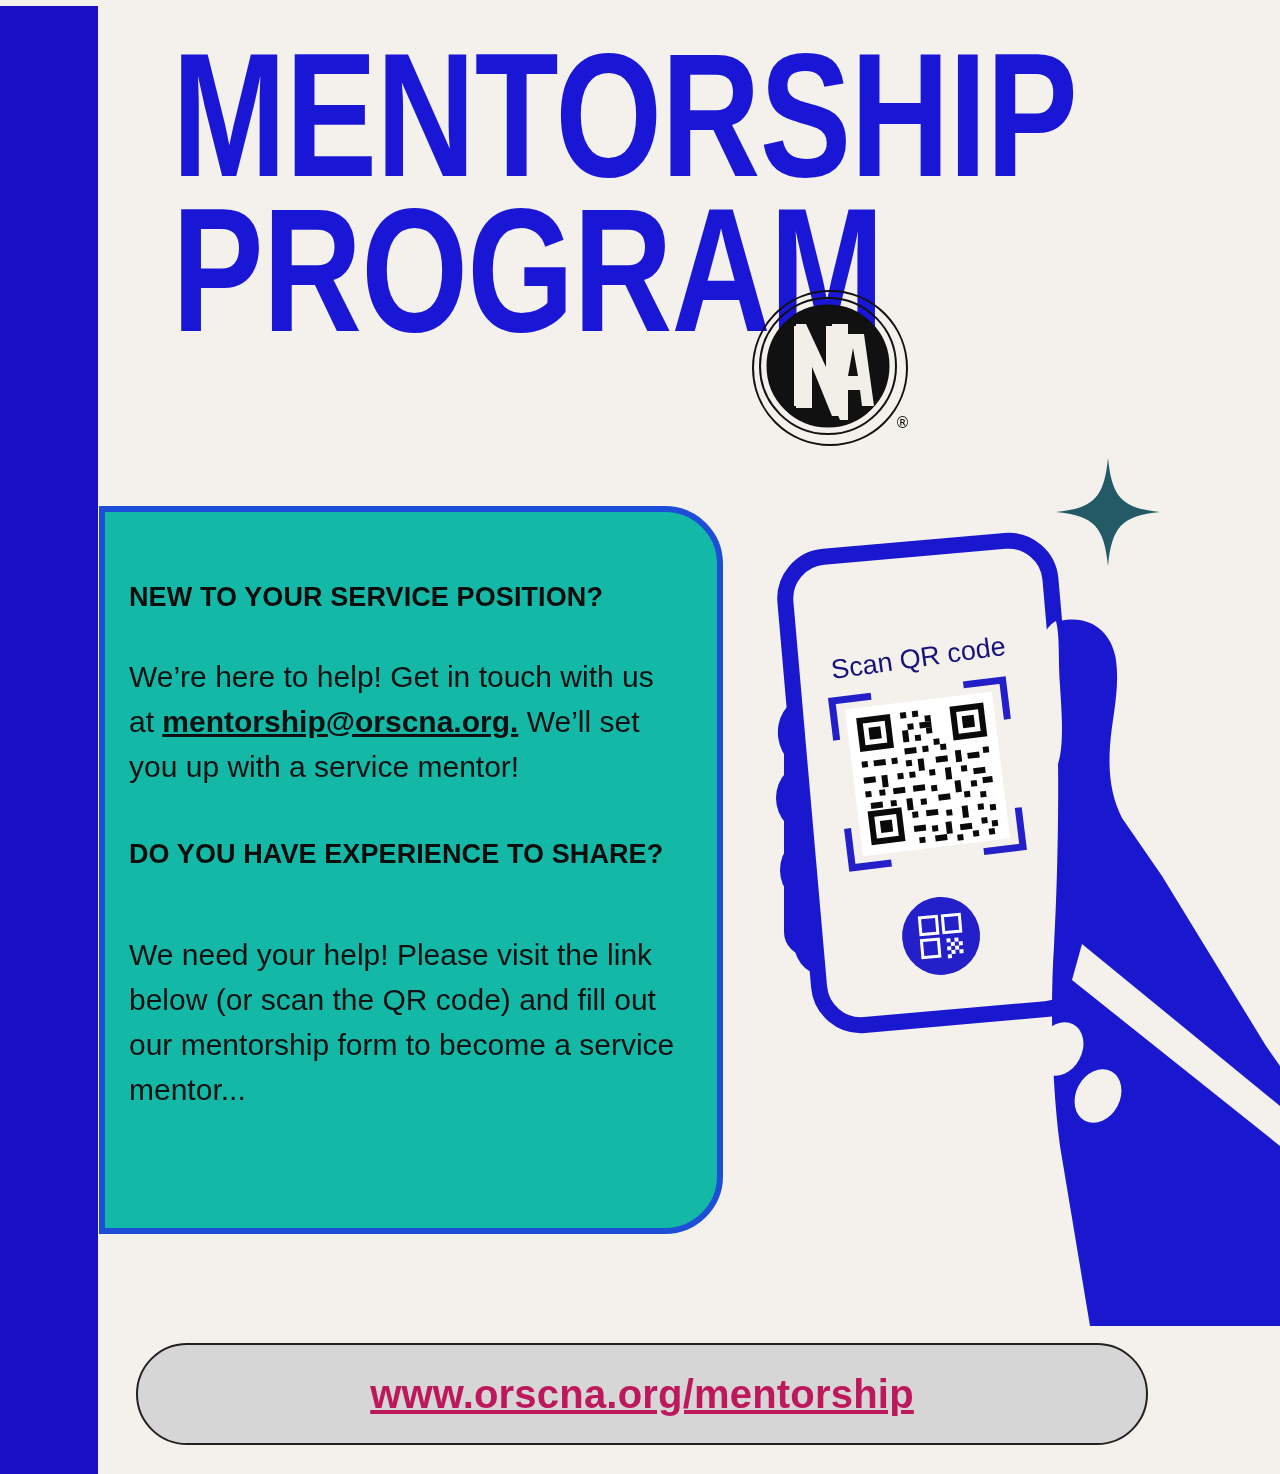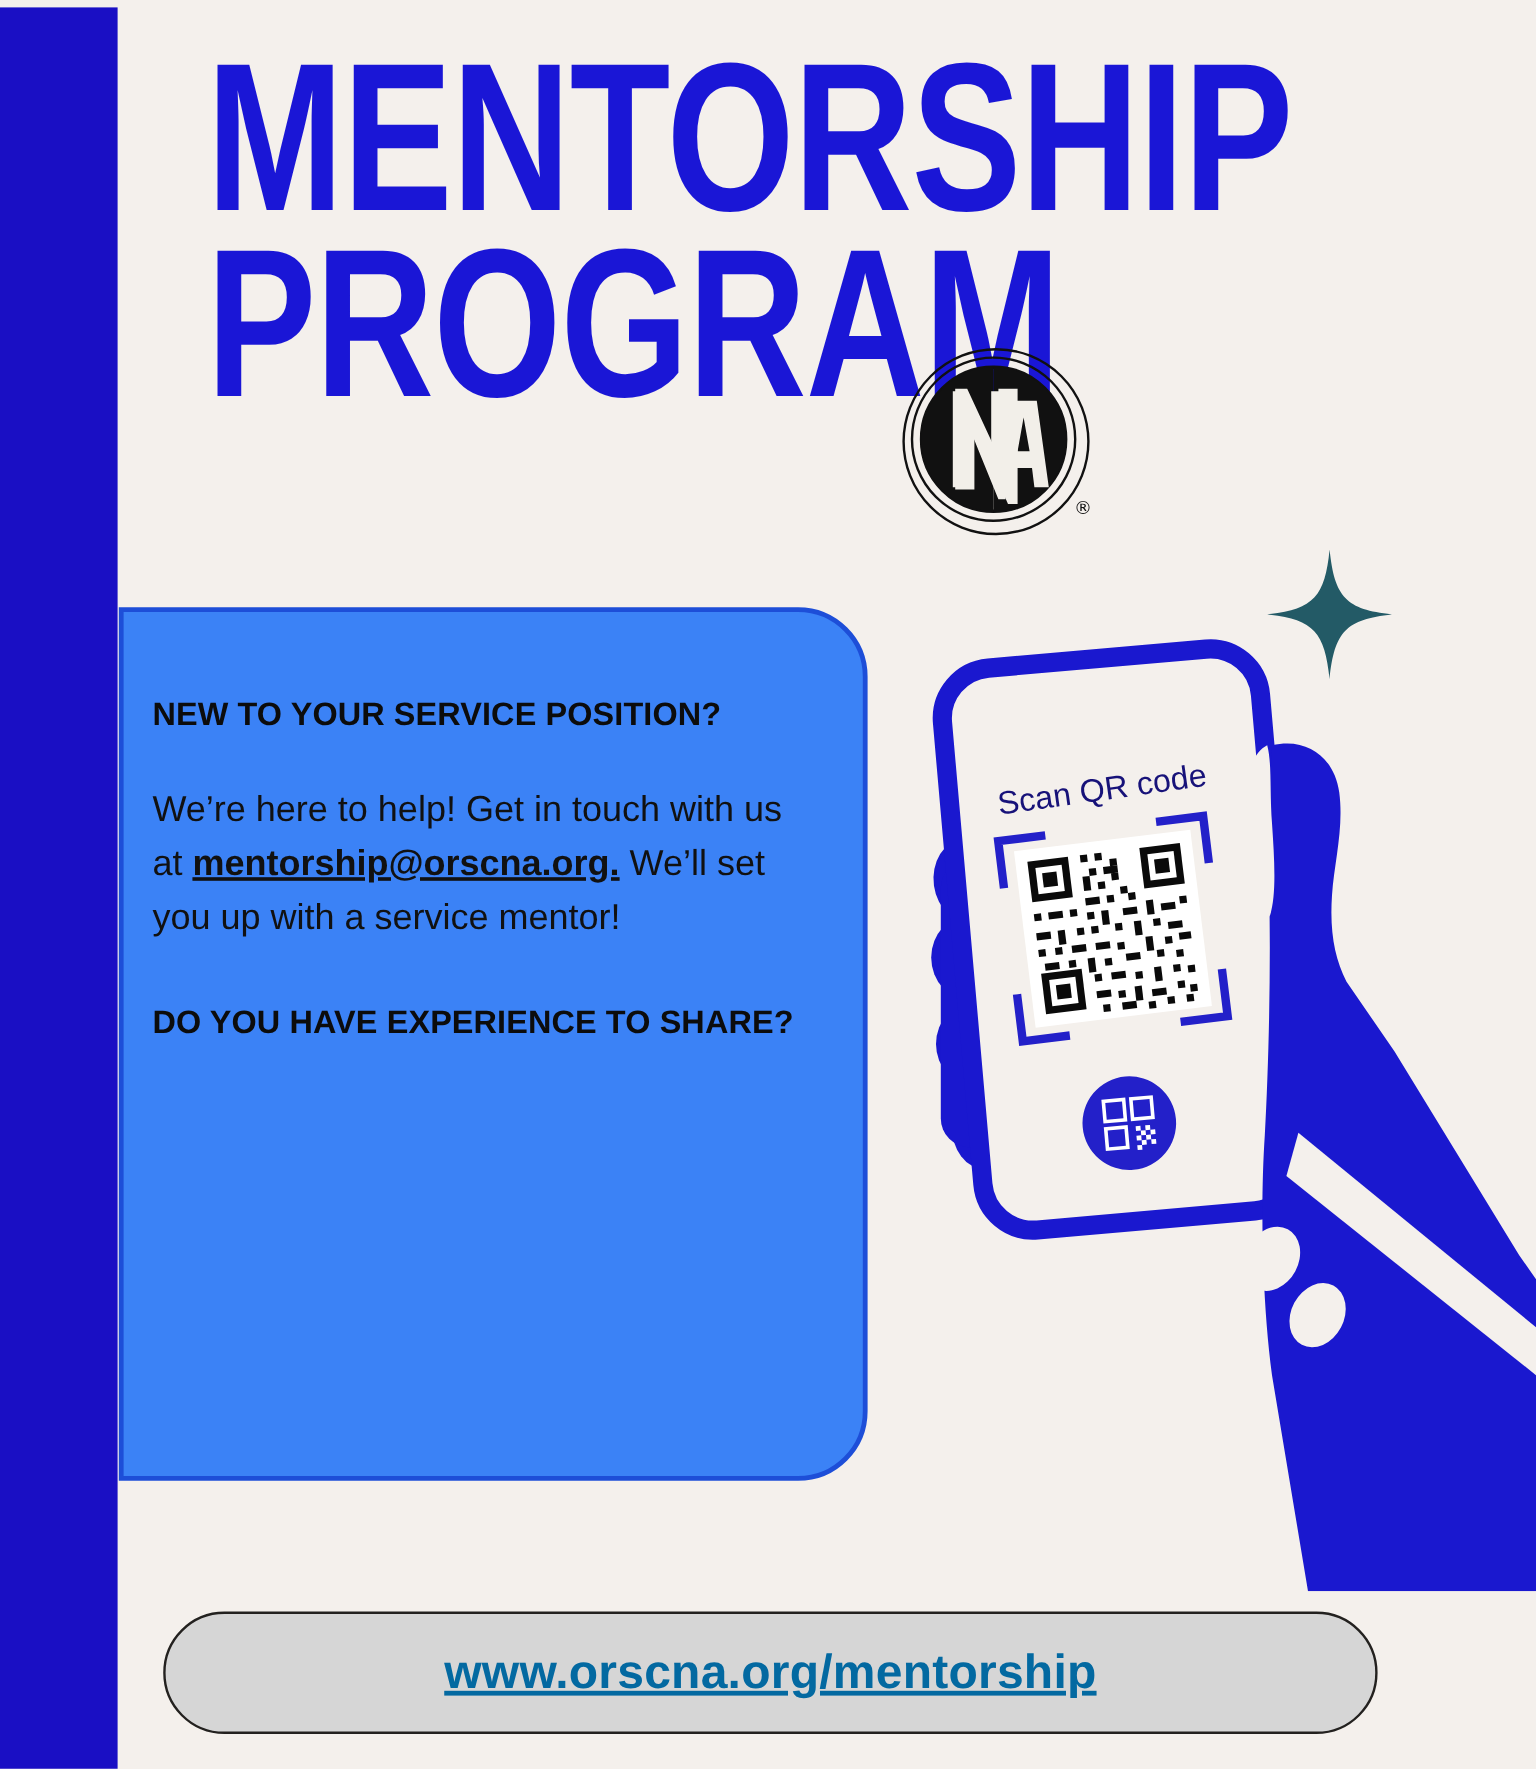--- a/index.html
+++ b/index.html
@@ -48,22 +48,22 @@
   }
   .na-logo svg{position:absolute;left:14px;top:14px;}
   .na-reg{
     position:absolute;right:-6px;bottom:10px;
     font-size:15px;color:#111;font-family:"DejaVu Sans",sans-serif;
   }
 
   
   .content-card{
     position:absolute;left:99px;top:500px;width:624px;height:728px;
-    background:#3b82f6;
-    border:4px solid #1d4ed8;
+    background:#14b8a6;
+    border:6px solid #1d4ed8;
     border-top-left-radius:0;
     border-bottom-left-radius:0;
     border-top-right-radius:58px;
     border-bottom-right-radius:58px;
     box-sizing:border-box;
     padding:68px 30px 0 24px;
   }
   .card-h{
     font-size:27px;font-weight:700;color:#0c0c0c;
     letter-spacing:0.1px;line-height:1.32;margin:0 0 38px 0;
@@ -83,21 +83,21 @@
   .illus svg{display:block;}
 
   
   .url-banner{
     position:absolute;left:136px;top:1337px;width:1012px;height:102px;
     background:#d6d6d6;border:2px solid #23211f;border-radius:52px;
     box-sizing:border-box;
     display:flex;align-items:center;justify-content:center;
   }
   .url-text{
-    font-size:40px;font-weight:700;color:#0369a1;
+    font-size:40px;font-weight:700;color:#be185d;
     text-decoration:underline;letter-spacing:0.2px;
     font-family:"Liberation Sans",sans-serif;
   }
 </style>
 </head>
 <body>
 
 <div id="poster">
 
   <div class="side-stripe"></div>
@@ -124,20 +124,21 @@
       <path d="M78 22 L78 102 L90 102 L90 68 L104 68 L104 102 L116 102 L116 22 L104 22 L104 56 L90 56 L90 22 Z" fill="#f2efe9" opacity="0"></path>
       <path d="M76 30 L66 102 L78 102 L80 86 L94 86 L96 102 L108 102 L98 30 Z M82 72 L87 44 L92 72 Z" fill="#f2efe9"></path>
     </svg>
     <span class="na-reg">®</span>
   </div>
 
   <div class="content-card">
     <p class="card-h">NEW TO YOUR SERVICE POSITION?</p>
     <p class="card-p"><span>We’re here to help! Get in touch with us at </span><span class="email">mentorship@orscna.org.</span><span> We’ll set you up with a service mentor!</span></p>
     <p class="card-h second">DO YOU HAVE EXPERIENCE TO SHARE?</p>
+    <p class="card-p last">We need your help! Please visit the link below (or scan the QR code) and fill out our mentorship form to become a service mentor...</p>
   </div>
 
   <div class="illus">
     <svg width="520" height="880" viewBox="0 0 520 880">
       <defs>
         <clipPath id="screenClip">
           <rect x="50" y="108" width="248" height="440" rx="30" transform="rotate(-5 174 328)"></rect>
         </clipPath>
       </defs>
 

